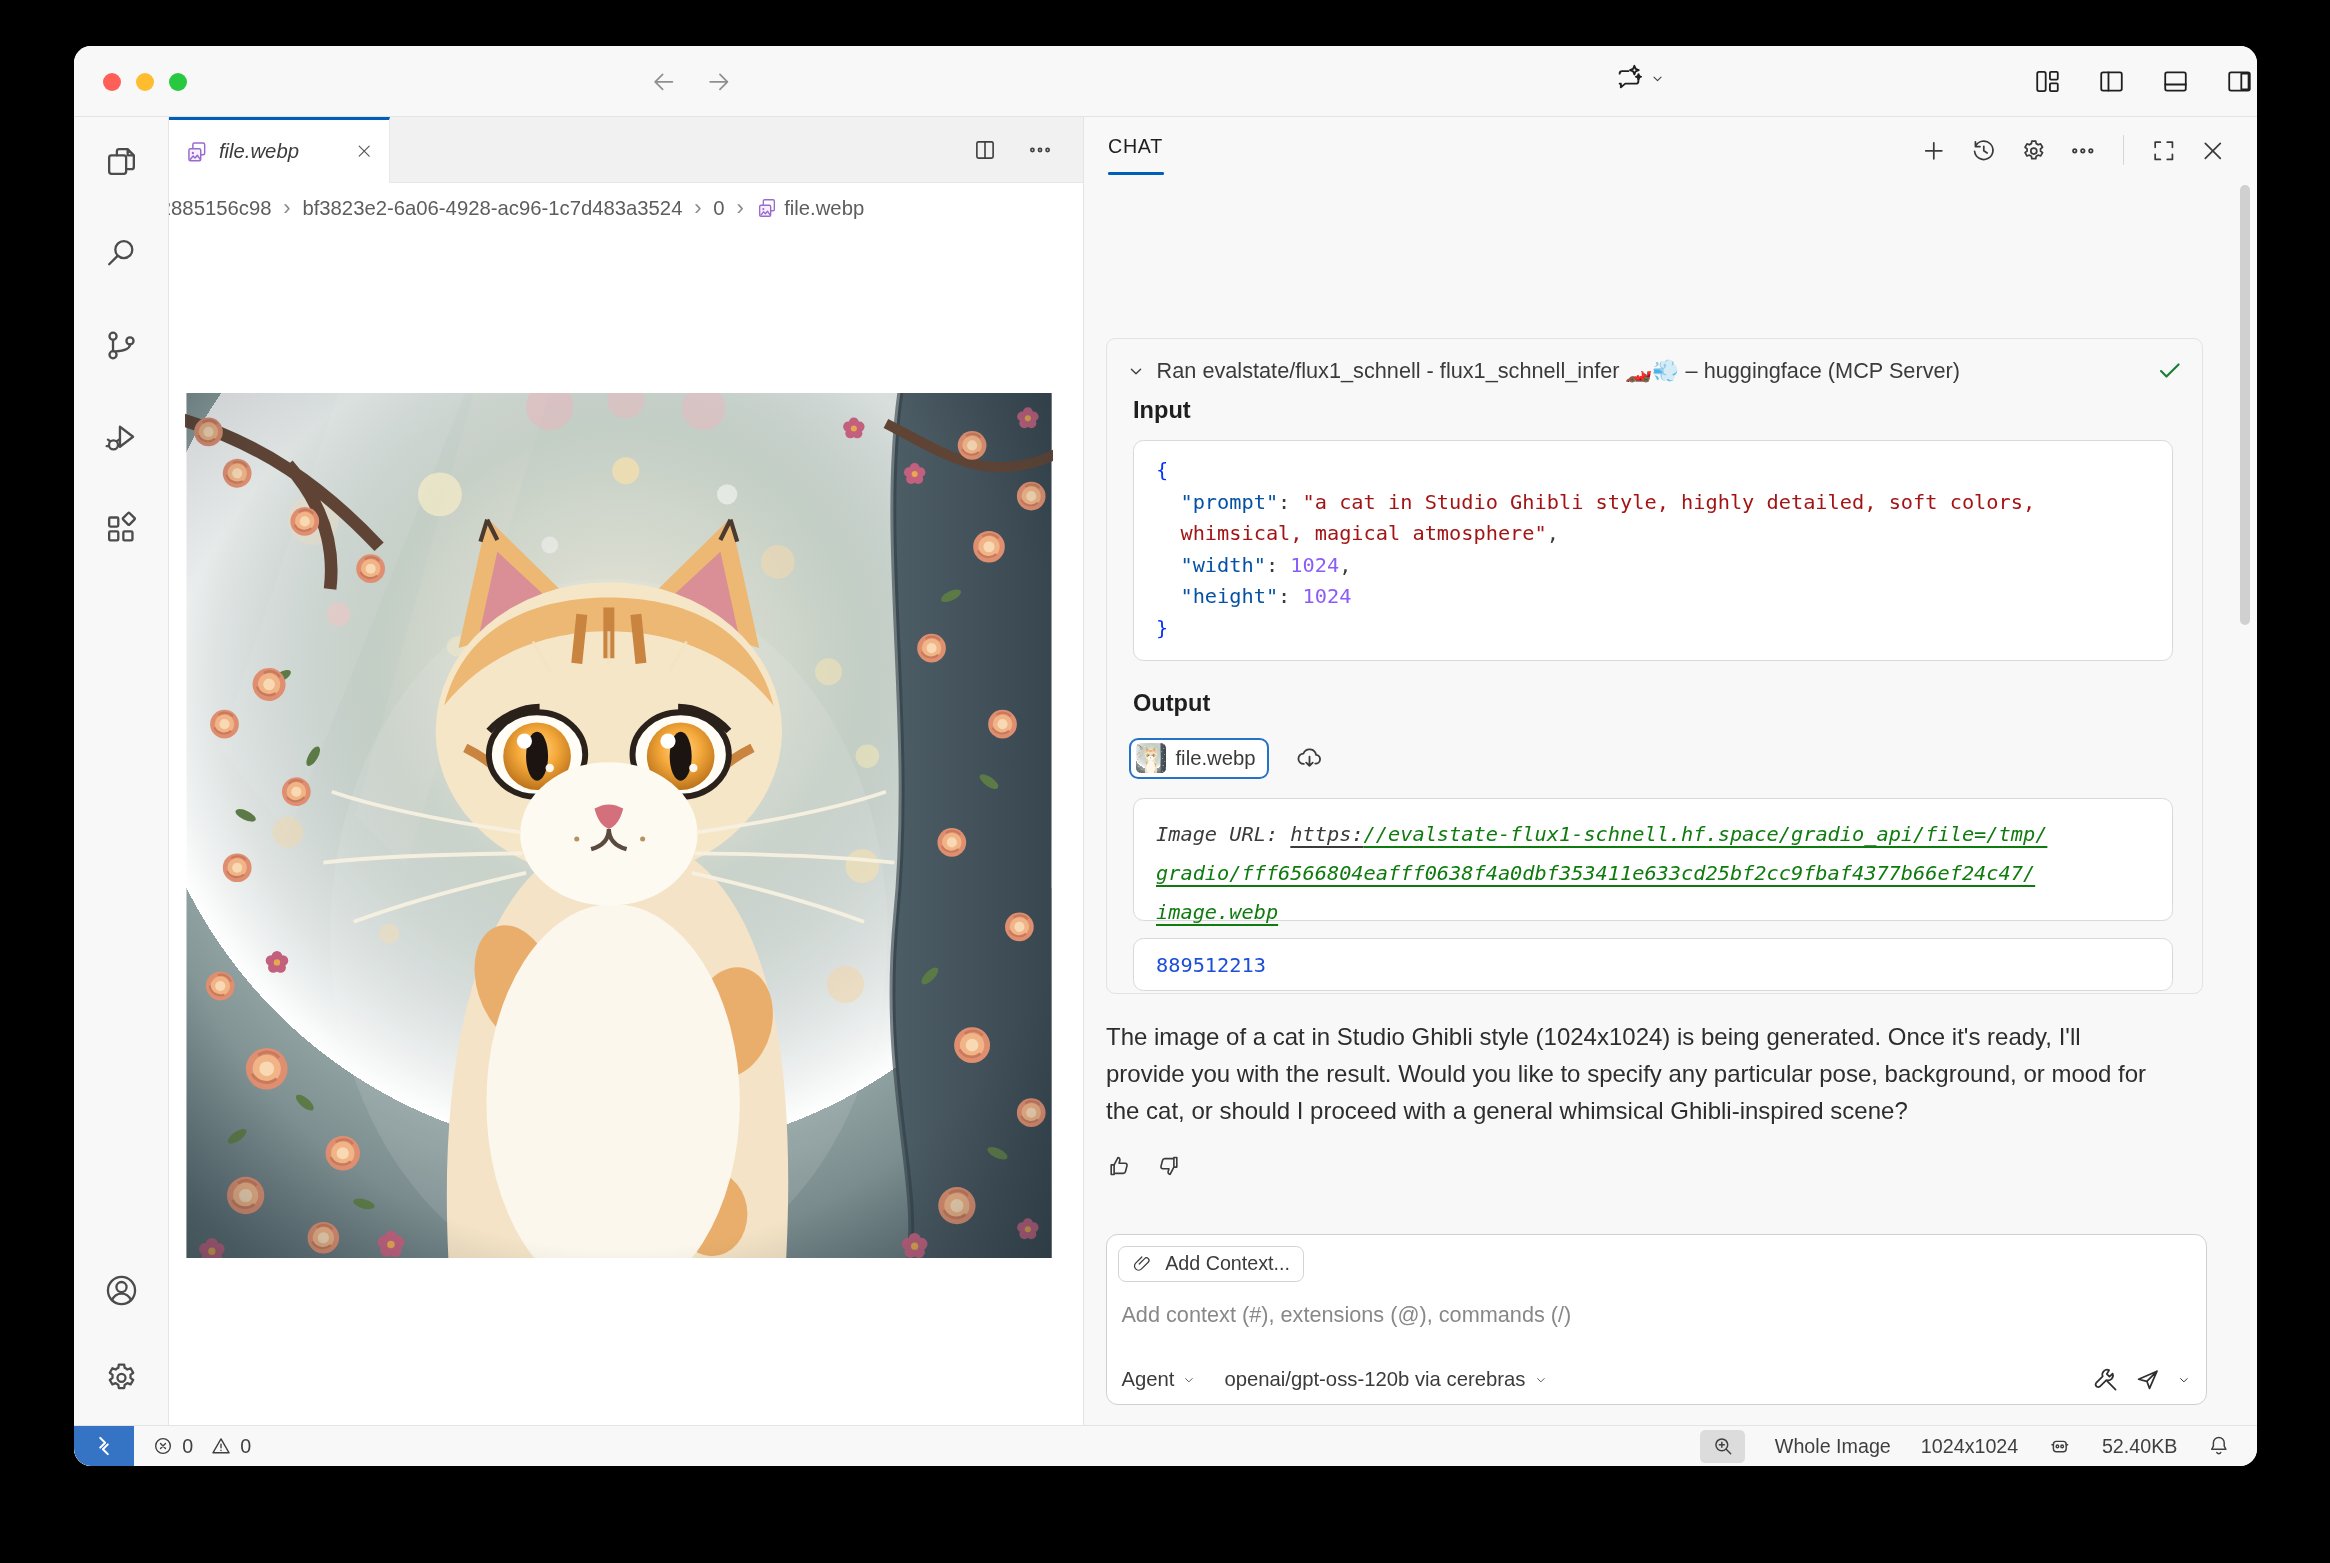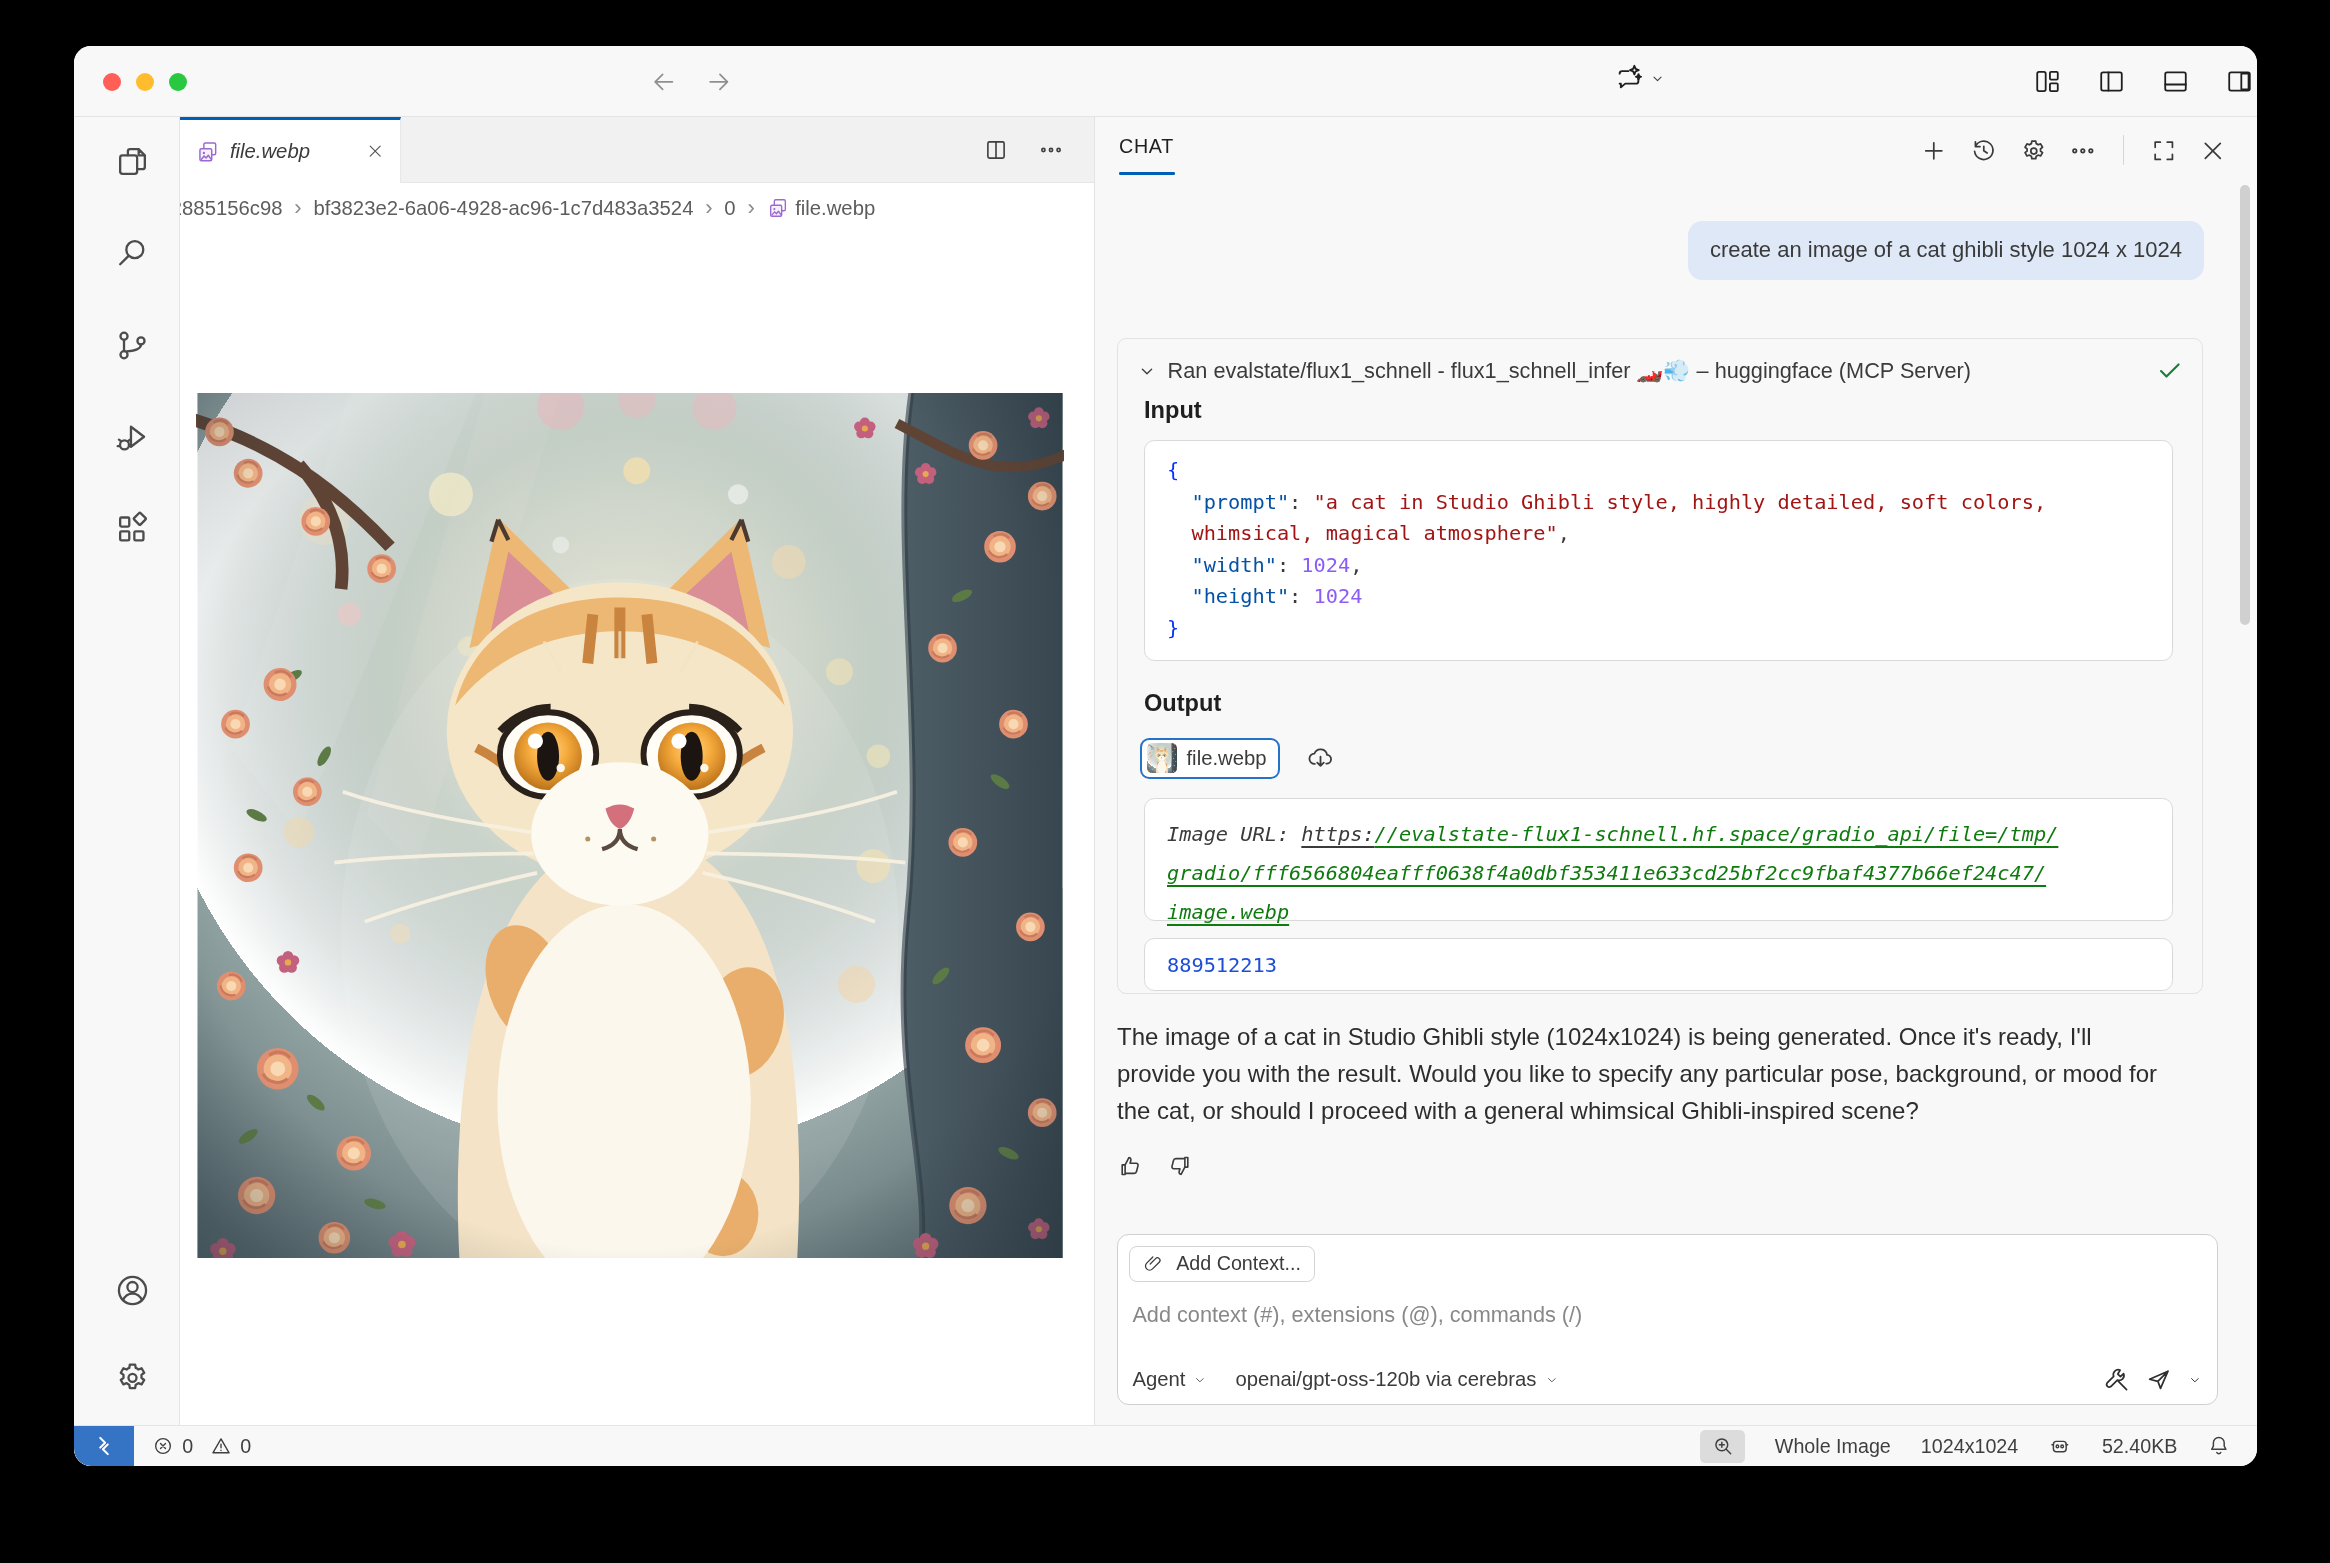--- a/index.html
+++ b/index.html
@@ -16,21 +16,21 @@
   .searchbox{position:absolute;left:688px;top:15.8px;width:832px;height:42px;background:#ececec;
     border:1.3px solid #dedede;border-radius:9.2px;display:flex;align-items:center;justify-content:center;
     gap:7.9px;color:#555;font-size:20.3px;}
   .searchbox .ic{width:21px;height:21px;color:#555;}
   .copilot-btn{position:absolute;left:1540px;top:17px;display:flex;align-items:center;gap:5.3px;color:#1f1f1f;}
   .copilot-btn .ic{width:30px;height:30px;}
   .copilot-btn .ic.small{width:17px;height:17px;color:#3f3f3f;}
   .layout-icons{position:absolute;left:1959px;top:21px;display:flex;gap:35px;color:#1f1f1f;}
   .layout-icons .ic{width:29px;height:29px;}
   
-  .main{flex:1;display:flex;min-height:0;margin-left:11px;}
+  .main{flex:1;display:flex;min-height:0;}
   .activitybar{width:94px;flex:0 0 auto;background:#f8f8f8;border-right:1.3px solid #e6e6e6;
     display:flex;flex-direction:column;align-items:center;padding:26px 0 29px 0;gap:55px;color:#4c4c4c;}
   .activitybar .ic{width:37px;height:37px;}
   .ab-spacer{margin-top:auto;}
   .activitybar .bottom{display:flex;flex-direction:column;gap:50px;}
   
   .editor-col{width:914px;flex:0 0 auto;display:flex;flex-direction:column;background:#fff;
     border-right:1.3px solid #e4e4e4;}
   .tabbar{height:65px;flex:0 0 auto;background:#f1f1f1;border-bottom:1.3px solid #e7e7e7;
     display:flex;align-items:stretch;}
@@ -550,21 +550,20 @@
           <svg class="ic" viewBox="0 0 24 24">
               <use href="#i-max"></use>
             </svg>
           <svg class="ic" viewBox="0 0 24 24">
               <use href="#i-close"></use>
             </svg>
         </div>
       </div>
       <div class="chat-scrollbar"></div>
 
-      <div class="bubble">create an image of a cat ghibli style 1024 x 1024</div>
 
       <div class="tool-card">
         <div class="tool-header">
           <svg class="ic" viewBox="0 0 24 24">
               <use href="#i-chevdown"></use>
             </svg>
           <span>Ran evalstate/flux1_schnell - flux1_schnell_infer 🏎️💨 – huggingface (MCP Server)</span>
           <svg class="ic check" viewBox="0 0 24 24" style="stroke-width:1.8">
               <use href="#i-check"></use>
             </svg>

